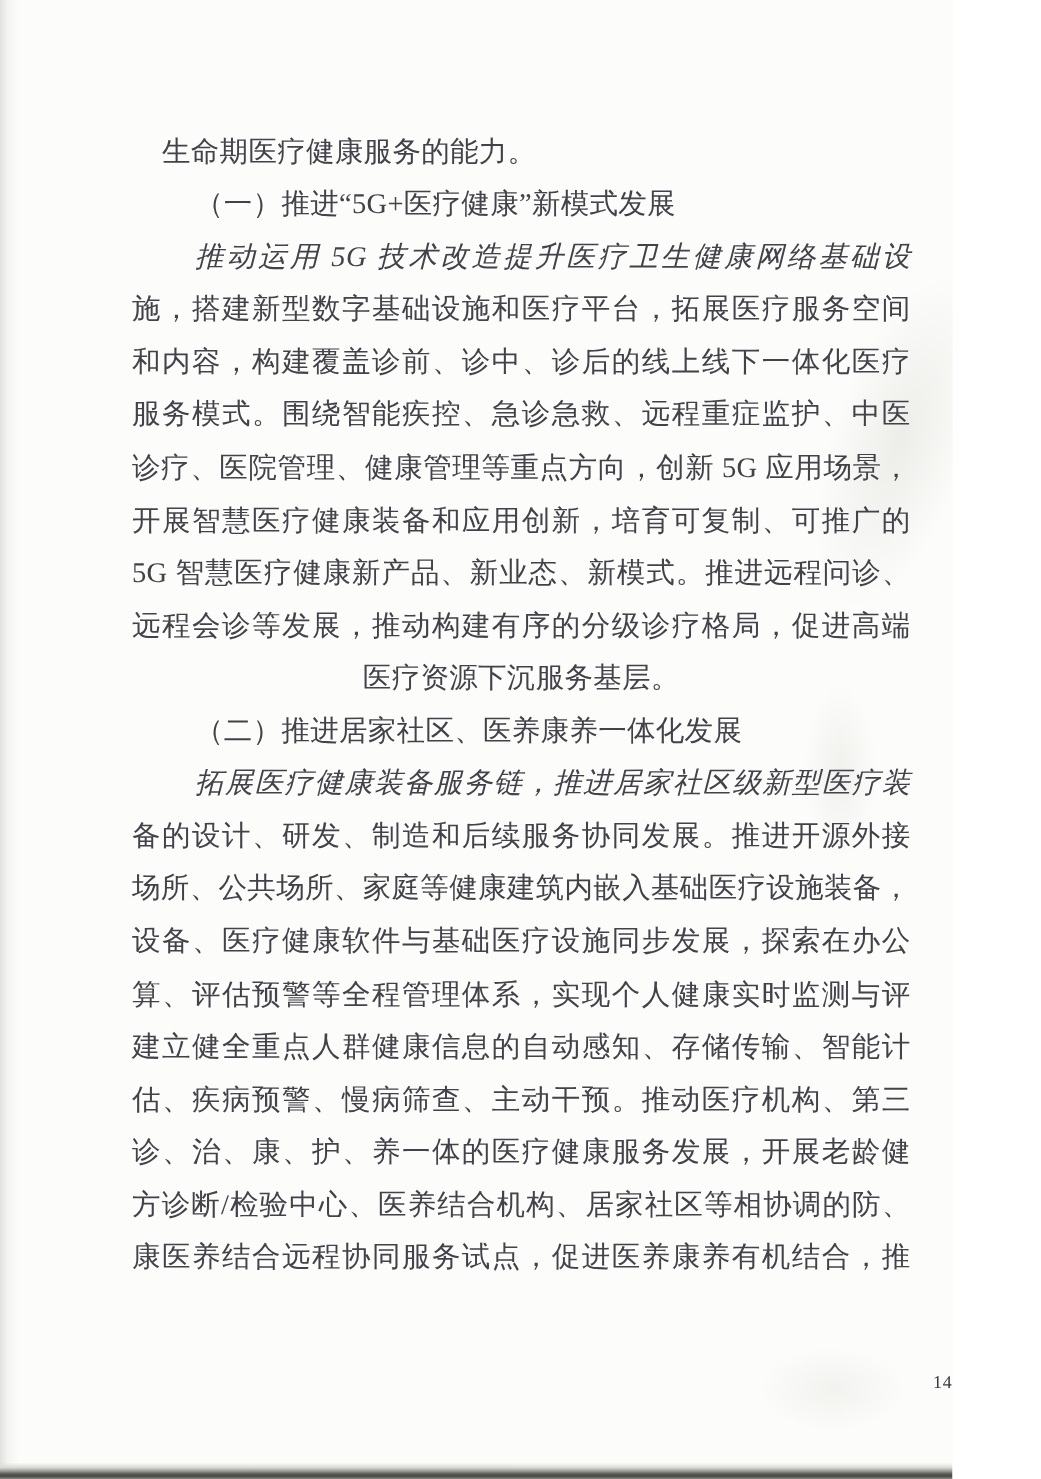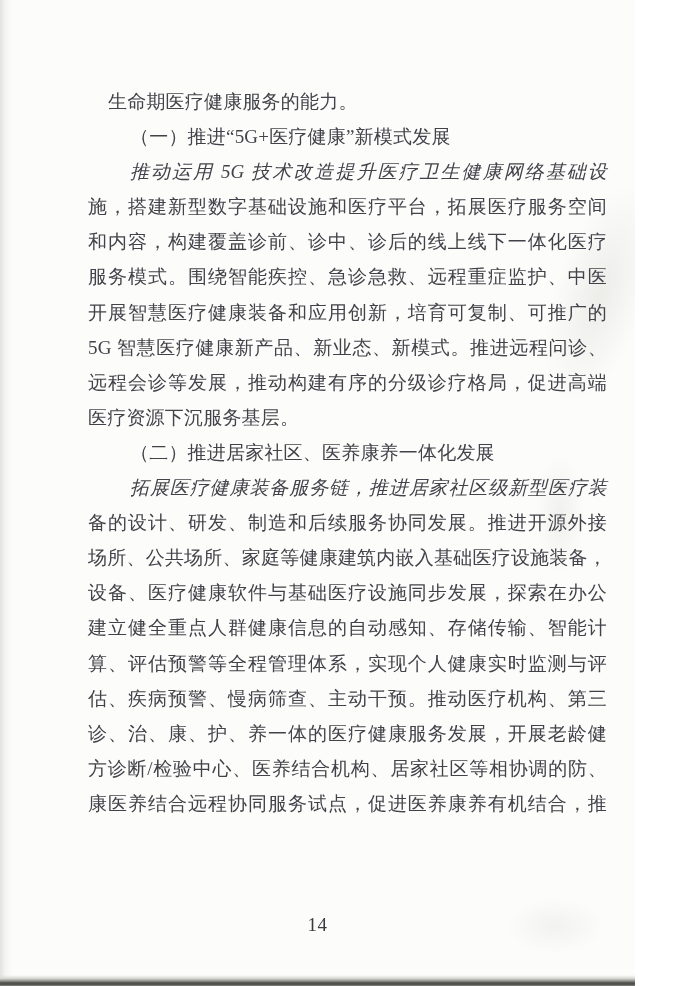--- a/index.html
+++ b/index.html
@@ -74,59 +74,60 @@
     text-indent: 42px;
     font-style: italic;
   }
   .line.heading {
     text-indent: 42px;
   }
   .line.first {
     text-indent: 20px;
   }
   .line.plain {
-    text-align: left;
+    text-align: center;
   }
   .page-number {
     position: absolute;
     left: 0; right: 0;
     top: 914px;
-    text-align: center;
-    font-size: 19px;
+    text-align: right;
+    font-size: 12px;
     color: #3a3a40;
     letter-spacing: 0.5px;
   }
 </style>
 </head>
 <body>
 
 <div class="page">
   <div class="left-edge-shade"></div>
   <div class="smudge-1"></div>
   <div class="smudge-2"></div>
   <div class="smudge-3"></div>
 
   <div class="text-block">
       <div class="line first">生命期医疗健康服务的能力。</div>
       <div class="line heading">（一）推进“5G+医疗健康”新模式发展</div>
       <div class="line indent-justify">推动运用 5G 技术改造提升医疗卫生健康网络基础设</div>
       <div class="line justify">施，搭建新型数字基础设施和医疗平台，拓展医疗服务空间</div>
       <div class="line justify">和内容，构建覆盖诊前、诊中、诊后的线上线下一体化医疗</div>
       <div class="line justify">服务模式。围绕智能疾控、急诊急救、远程重症监护、中医</div>
+      <div class="line justify">诊疗、医院管理、健康管理等重点方向，创新 5G 应用场景，</div>
       <div class="line justify">开展智慧医疗健康装备和应用创新，培育可复制、可推广的</div>
       <div class="line justify">5G 智慧医疗健康新产品、新业态、新模式。推进远程问诊、</div>
       <div class="line justify">远程会诊等发展，推动构建有序的分级诊疗格局，促进高端</div>
       <div class="line plain">医疗资源下沉服务基层。</div>
       <div class="line heading">（二）推进居家社区、医养康养一体化发展</div>
       <div class="line indent-justify">拓展医疗健康装备服务链，推进居家社区级新型医疗装</div>
       <div class="line justify">备的设计、研发、制造和后续服务协同发展。推进开源外接</div>
       <div class="line justify">场所、公共场所、家庭等健康建筑内嵌入基础医疗设施装备，</div>
       <div class="line justify">设备、医疗健康软件与基础医疗设施同步发展，探索在办公</div>
+      <div class="line justify">算、评估预警等全程管理体系，实现个人健康实时监测与评</div>
       <div class="line justify">建立健全重点人群健康信息的自动感知、存储传输、智能计</div>
-      <div class="line justify">算、评估预警等全程管理体系，实现个人健康实时监测与评</div>
       <div class="line justify">估、疾病预警、慢病筛查、主动干预。推动医疗机构、第三</div>
       <div class="line justify">诊、治、康、护、养一体的医疗健康服务发展，开展老龄健</div>
       <div class="line justify">方诊断/检验中心、医养结合机构、居家社区等相协调的防、</div>
       <div class="line justify">康医养结合远程协同服务试点，促进医养康养有机结合，推</div>
     </div>
 
   <div class="page-number">14</div>
 
   <div class="bottom-scan-edge"></div>
 </div>

